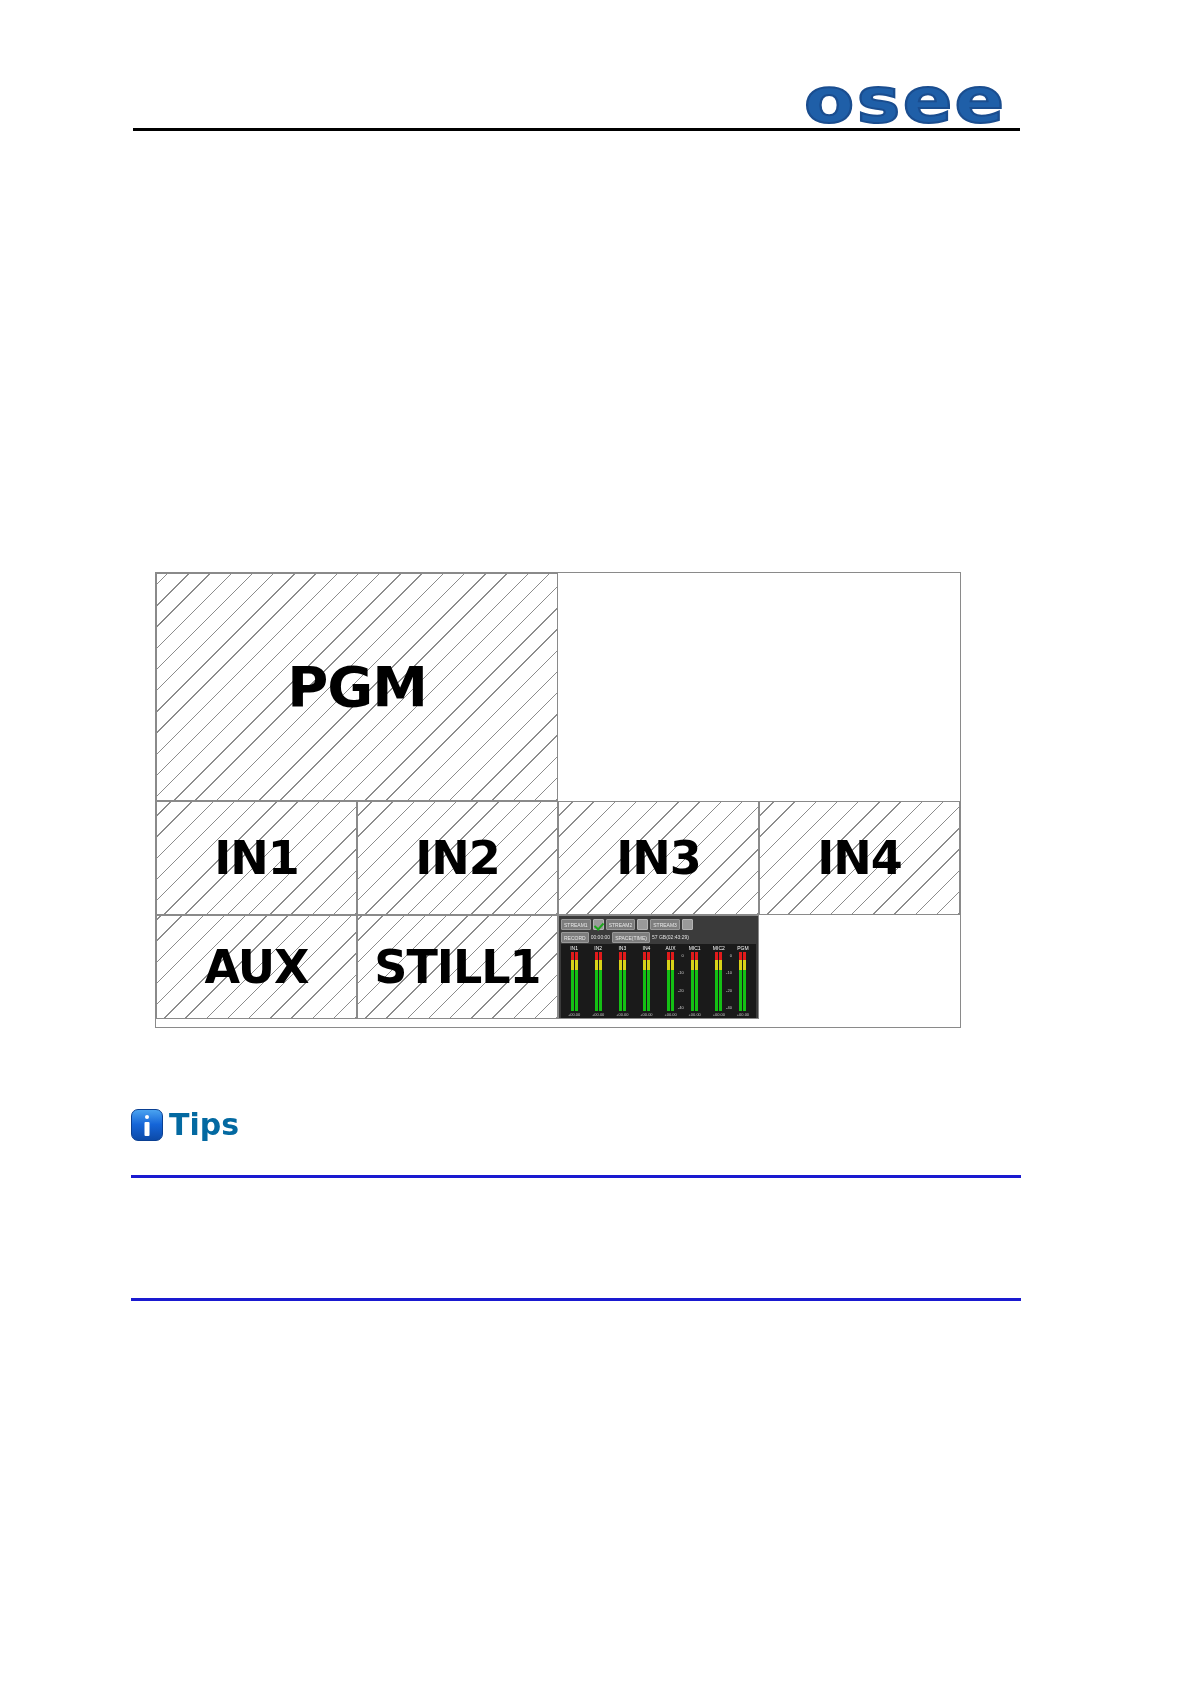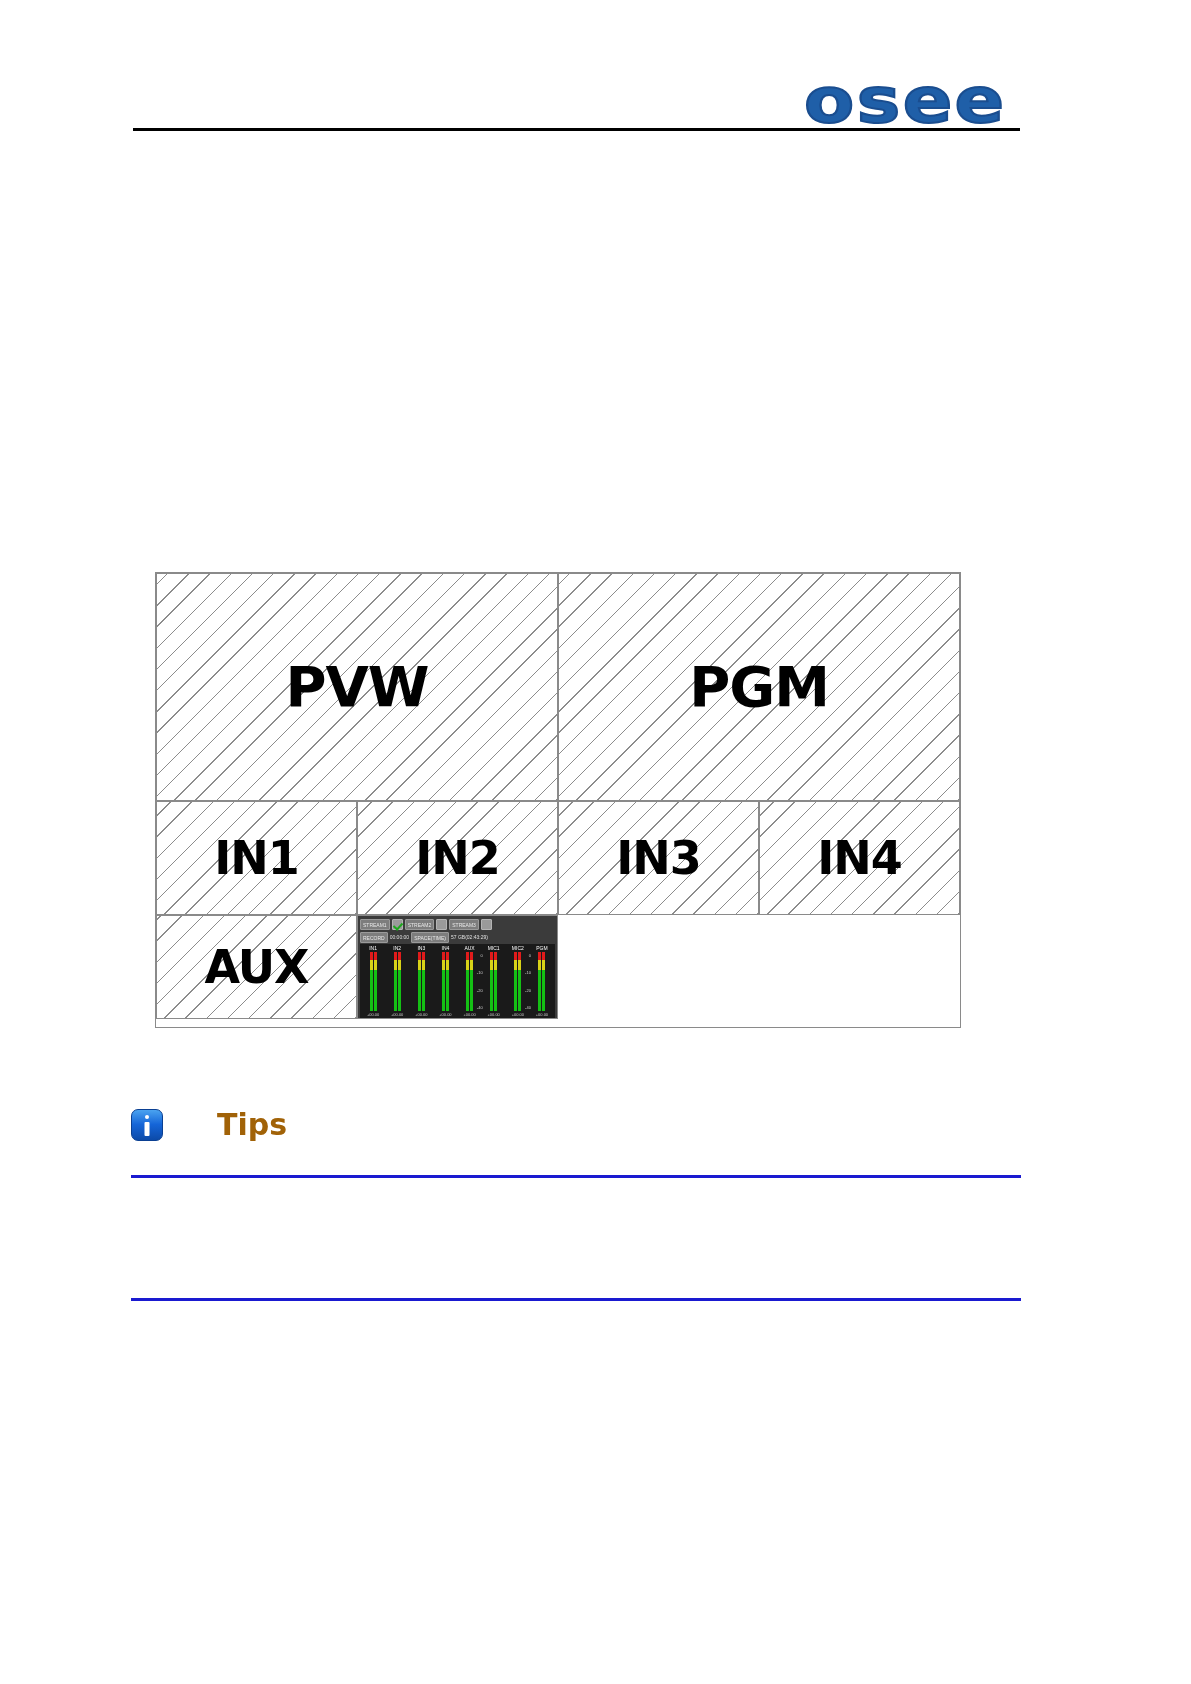--- a/index.html
+++ b/index.html
@@ -265,24 +265,23 @@
     transform: translateX(-50%);
     top: 12px;
     width: 5px; height: 14px;
     background: #ffffff;
     border-radius: 1px;
   }
   #tips-title {
     font-family: "DejaVu Sans", sans-serif;
     font-size: 30px;
     font-weight: 700;
-    color: #a16207;
+    color: #0369a1;
     line-height: 1;
     letter-spacing: 0px;
-    margin-left: 48px;
   }
   .tips-rule {
     width: 890px;
     height: 3px;
     background: #1a1ad0;
   }
   #tips-rule-top { margin-top: 30px; }
   #tips-body {
     height: 120px;
   }
@@ -292,23 +291,20 @@
 
 <div id="page-header">
   <div id="brand-logo">osee</div>
   <div id="header-rule"></div>
 </div>
 
 <div id="multiview">
 
   <div class="mv-row" id="mv-row-main">
     <div class="mv-cell mv-big cell-half">
-      <span class="mv-label">PVW</span>
-    </div>
-    <div class="mv-cell mv-big cell-half">
       <span class="mv-label">PGM</span>
     </div>
   </div>
 
   <div class="mv-row" id="mv-row-inputs">
     <div class="mv-cell mv-small cell-quarter">
       <span class="mv-label">IN1</span>
     </div>
     <div class="mv-cell mv-small cell-quarter">
       <span class="mv-label">IN2</span>
@@ -317,20 +313,23 @@
       <span class="mv-label">IN3</span>
     </div>
     <div class="mv-cell mv-small cell-quarter">
       <span class="mv-label">IN4</span>
     </div>
   </div>
 
   <div class="mv-row" id="mv-row-aux">
     <div class="mv-cell mv-small cell-quarter">
       <span class="mv-label">AUX</span>
+    </div>
+    <div class="mv-cell mv-small cell-quarter">
+      <span class="mv-label">STILL1</span>
     </div>
 
     <div id="meter-panel">
 
       <div id="meter-stream-row">
         <div class="mp-btn">STREAM1</div>
         <div class="mp-check checked"></div>
         <div class="mp-btn">STREAM2</div>
         <div class="mp-check"></div>
         <div class="mp-btn">STREAM3</div>

